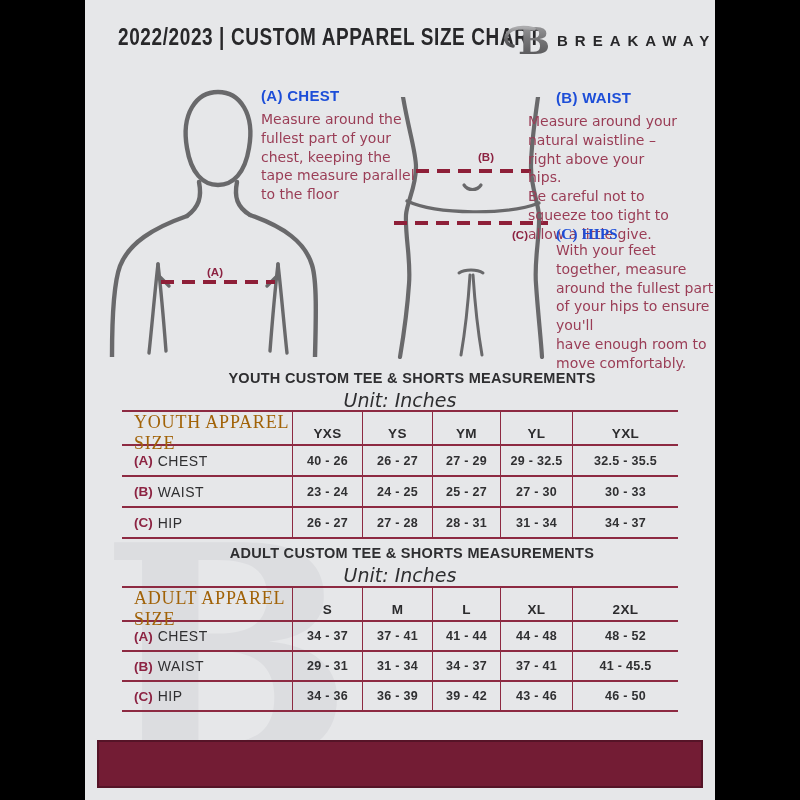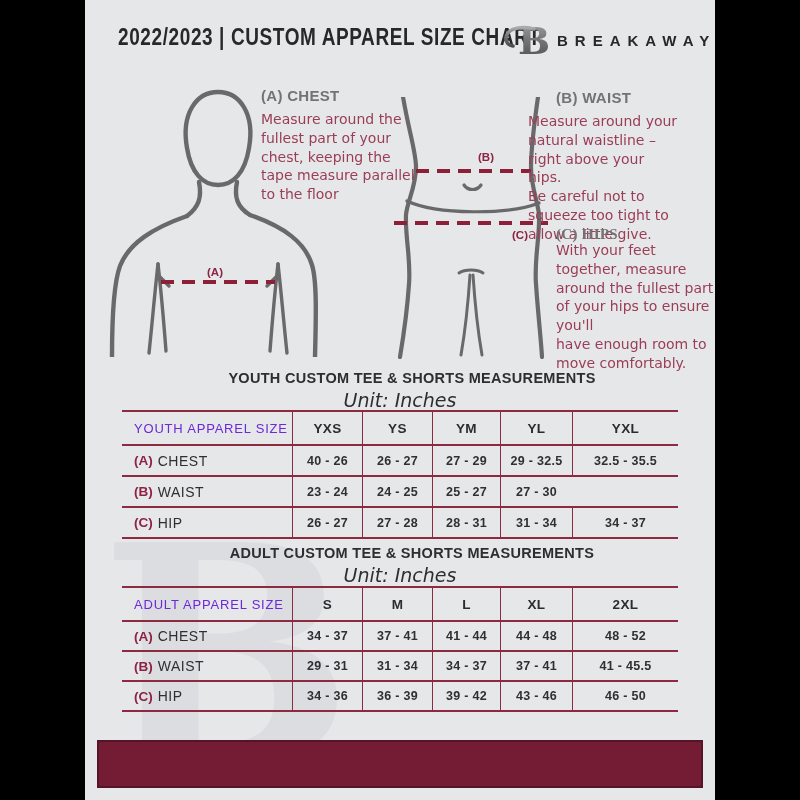--- a/index.html
+++ b/index.html
@@ -11,21 +11,21 @@
 
   
   .title{position:absolute;left:118px;top:26px;font-size:19px;font-weight:bold;
          letter-spacing:.6px;color:#28282a;transform:scaleY(1.28);transform-origin:0 50%;
          white-space:nowrap;}
   .logo{position:absolute;left:503px;top:17px;}
   .brand{position:absolute;left:557px;top:32px;font-size:15px;font-weight:bold;
          letter-spacing:7px;color:#28282a;white-space:nowrap;}
 
   
-  .instr-head{position:absolute;font-size:15px;font-weight:800;color:#737373;
+  .instr-head{position:absolute;font-size:15px;font-weight:800;color:#1d4ed8;
               letter-spacing:.3px;z-index:2;}
   .instr-body{position:absolute;font-size:14px;color:#9a3d56;
               line-height:1.34;white-space:pre-line;z-index:2;
               font-family:"DejaVu Sans", sans-serif;}
   #chest-head{left:261px;top:87px;} #chest-body{left:261px;top:110px;width:165px;}
   #waist-head{left:556px;top:89px;} #waist-body{left:528px;top:112px;width:152px;}
   #hips-head{left:556px;top:226px;font-family:Liberation Serif, serif;} #hips-body{left:556px;top:241px;width:158px;}
 
   
   .fig{position:absolute;z-index:1;}
@@ -49,21 +49,21 @@
 
   .table{position:absolute;left:122px;width:556px;z-index:2;}
   #youth-table{top:410px;} #adult-table{top:586px;}
   .trow{display:grid;grid-template-columns:170px 70px 70px 68px 72px 106px;
         border-top:2px solid #8d2a42;}
   .trow:last-child{border-bottom:2px solid #8d2a42;}
   .trow>div{display:flex;align-items:center;justify-content:center;}
   .trow>div:first-child{justify-content:flex-start;padding-left:12px;}
   .trow>div+div{border-left:1.6px solid #8d2a42;}
   .hrow{height:32px;} .drow{height:29px;} #adult-table .drow{height:28px;}
-  .size-label{font-size:13px;color:#6d28d9;letter-spacing:.8px;}
+  .size-label{font-size:18px;color:#a16207;letter-spacing:.8px;font-family:Liberation Serif, serif;}
   .col-head{font-size:13.5px;font-weight:bold;color:#2c2c2e;letter-spacing:.4px;}
   .row-key{font-size:13.5px;font-weight:800;color:#8c2342;margin-right:5px;}
   .row-label{font-size:14px;color:#2f2f31;letter-spacing:.5px;}
   .val{font-size:12.5px;font-weight:600;color:#303032;letter-spacing:.3px;}
 
   
   .footer-bar{position:absolute;left:97px;top:740px;width:602px;height:44px;
               background:#731c34;border:2px solid #551427;z-index:3;}
 </style>
 </head>
@@ -175,20 +175,21 @@
     </div>
     <div class="trow drow">
       <div>
           <span class="row-key">(B)</span>
           <span class="row-label">WAIST</span>
         </div>
       <div class="val">23 - 24</div>
       <div class="val">24 - 25</div>
       <div class="val">25 - 27</div>
       <div class="val">27 - 30</div>
+      <div class="val">30 - 33</div>
     </div>
     <div class="trow drow">
       <div>
           <span class="row-key">(C)</span>
           <span class="row-label">HIP</span>
         </div>
       <div class="val">26 - 27</div>
       <div class="val">27 - 28</div>
       <div class="val">28 - 31</div>
       <div class="val">31 - 34</div>

